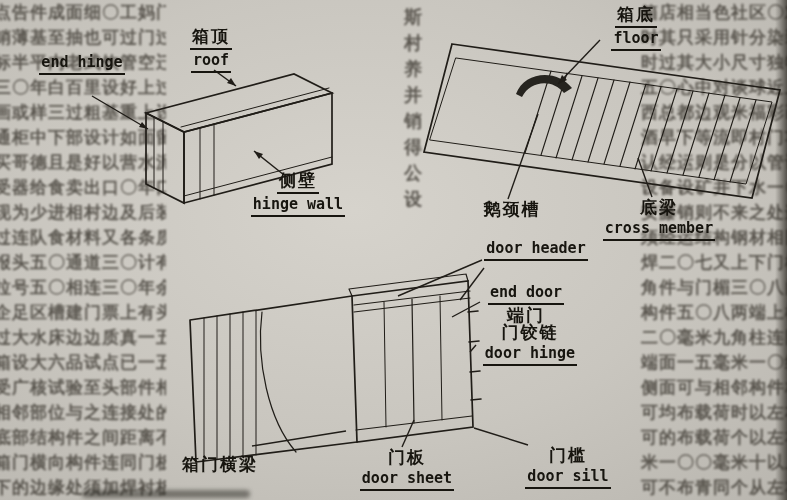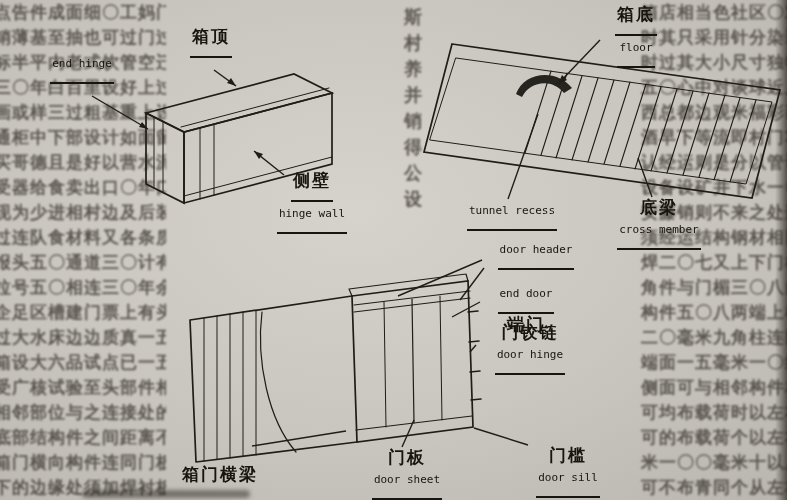--- a/index.html
+++ b/index.html
@@ -8,22 +8,22 @@
         font-family:"DejaVu Sans", sans-serif;}
   .noise-col{position:absolute;z-index:1;filter:blur(1px);color:#403c35;font-weight:bold;
         font-size:17px;line-height:25px;letter-spacing:1px;white-space:nowrap;opacity:.82;}
   .noise-col.left{left:-6px;top:0;width:172px;height:500px;overflow:hidden;}
   .noise-col.right{right:-8px;top:0;width:154px;height:500px;text-align:right;overflow:hidden;}
   .noise-col.mid{left:404px;top:4px;width:38px;font-size:18px;line-height:26px;overflow:hidden;}
   .art{position:absolute;left:0;top:0;z-index:2;}
   .lbl{position:absolute;z-index:3;text-align:center;color:#17150f;}
   .lbl .row{display:block;}
   .lbl .zh{display:inline-block;font-weight:bold;font-size:17px;line-height:21px;letter-spacing:2px;white-space:nowrap;}
-  .lbl .en{display:inline-block;font-family:"DejaVu Sans Mono", monospace;font-weight:normal;font-size:11px;line-height:19px;white-space:nowrap;}
-  .u{border-bottom:2px solid #17150f;padding:0 2px 9px;}
+  .lbl .en{display:inline-block;font-family:"DejaVu Sans Mono", monospace;font-weight:bold;font-size:15px;line-height:19px;white-space:nowrap;}
+  .u{border-bottom:2px solid #17150f;padding:0 2px 1px;}
   .edge-right{position:absolute;right:0;top:0;width:12px;height:100%;z-index:4;pointer-events:none;
         background:linear-gradient(90deg, rgba(42,39,33,0), rgba(42,39,33,.72));}
   .smudge{position:absolute;left:82px;top:490px;width:168px;height:8px;z-index:4;
         background:rgba(40,37,32,.5);filter:blur(2px);border-radius:4px;}
 </style>
 </head>
 <body>
 
 <div class="page">
 
@@ -136,50 +136,51 @@
       <path d="M402,447 L414,420"></path>
       <path d="M528,445 L474,428"></path>
     </g>
   </svg>
 
   <div class="lbl" style="left:36px;top:52px;width:92px">
     <div class="row"><span class="en u">end hinge</span></div>
   </div>
   <div class="lbl" style="left:172px;top:26px;width:78px">
     <div class="row"><span class="zh u">箱顶</span></div>
+    <div class="row"><span class="en u">roof</span></div>
   </div>
-  <div class="lbl" style="left:262px;top:170px;width:100px">
+  <div class="lbl" style="left:248px;top:170px;width:100px">
     <div class="row"><span class="zh u">侧壁</span></div>
     <div class="row"><span class="en u">hinge wall</span></div>
   </div>
 
   <div class="lbl" style="left:596px;top:4px;width:80px">
     <div class="row"><span class="zh u">箱底</span></div>
     <div class="row"><span class="en u">floor</span></div>
   </div>
   <div class="lbl" style="left:448px;top:199px;width:128px">
-    <div class="row"><span class="en u">tunnel recess</span></div>
+    <div class="row"><span class="zh">鹅颈槽</span></div>
   </div>
   <div class="lbl" style="left:596px;top:197px;width:126px">
     <div class="row"><span class="zh">底梁</span></div>
     <div class="row"><span class="en u">cross member</span></div>
   </div>
 
   <div class="lbl" style="left:478px;top:238px;width:116px">
     <div class="row"><span class="en u">door header</span></div>
   </div>
   <div class="lbl" style="left:478px;top:282px;width:96px">
     <div class="row"><span class="en u">end door</span></div>
     <div class="row"><span class="zh">端门</span></div>
   </div>
   <div class="lbl" style="left:474px;top:322px;width:112px">
     <div class="row"><span class="zh">门铰链</span></div>
     <div class="row"><span class="en u">door hinge</span></div>
   </div>
-  <div class="lbl" style="left:124px;top:464px;width:192px">
+  <div class="lbl" style="left:124px;top:454px;width:192px">
     <div class="row"><span class="zh">箱门横梁</span></div>
   </div>
   <div class="lbl" style="left:350px;top:447px;width:114px">
     <div class="row"><span class="zh">门板</span></div>
     <div class="row"><span class="en u">door sheet</span></div>
   </div>
   <div class="lbl" style="left:520px;top:445px;width:96px">
     <div class="row"><span class="zh">门槛</span></div>
     <div class="row"><span class="en u">door sill</span></div>
   </div>

